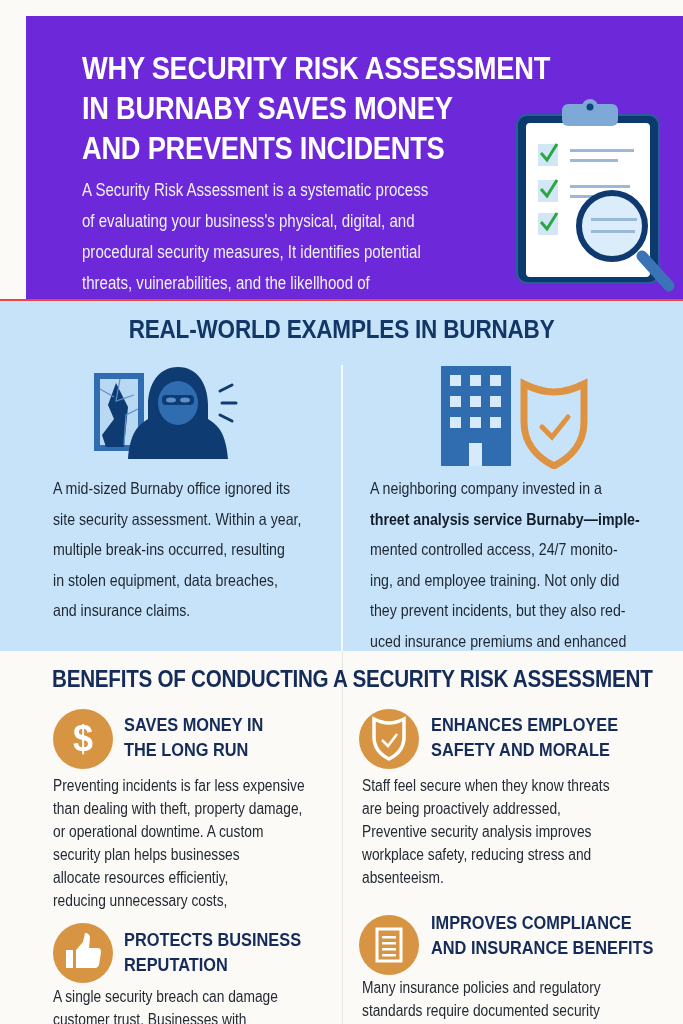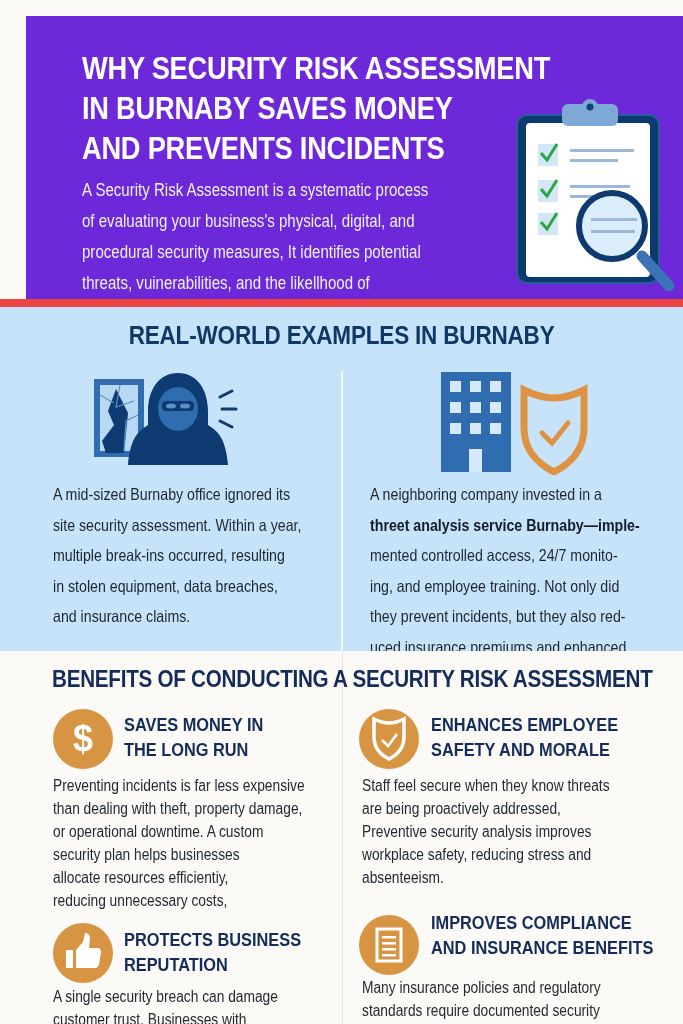--- a/index.html
+++ b/index.html
@@ -24,21 +24,21 @@
     position: absolute; left: 56px; top: 159px; width: 440px;
     color: #eef2f8; font-size: 17.5px; line-height: 31px;
     transform: scaleX(0.86); transform-origin: left top;
   }
   .header-desc span { display: block; white-space: nowrap; }
   .clipboard-icon { position: absolute; left: 488px; top: 82px; width: 165px; height: 205px; }
 
   
   .examples {
     position: absolute; left: 0; top: 299px; width: 683px; height: 352px;
-    background: #c6e3fa; border-top: 8px solid #ef4444;
+    background: #c6e3fa; border-top: 2px solid #ef4444;
   }
   .examples-title {
     position: absolute; left: 0; top: 14px; width: 683px; text-align: center;
     color: #123766; font-weight: 700; font-size: 25px; letter-spacing: -0.2px;
     text-transform: uppercase;
   }
   .examples-title span { display: inline-block; transform: scaleX(0.9); }
   .examples-divider {
     position: absolute; left: 341px; top: 64px; width: 2px; height: 290px; background: #f4f9fd;
   }

